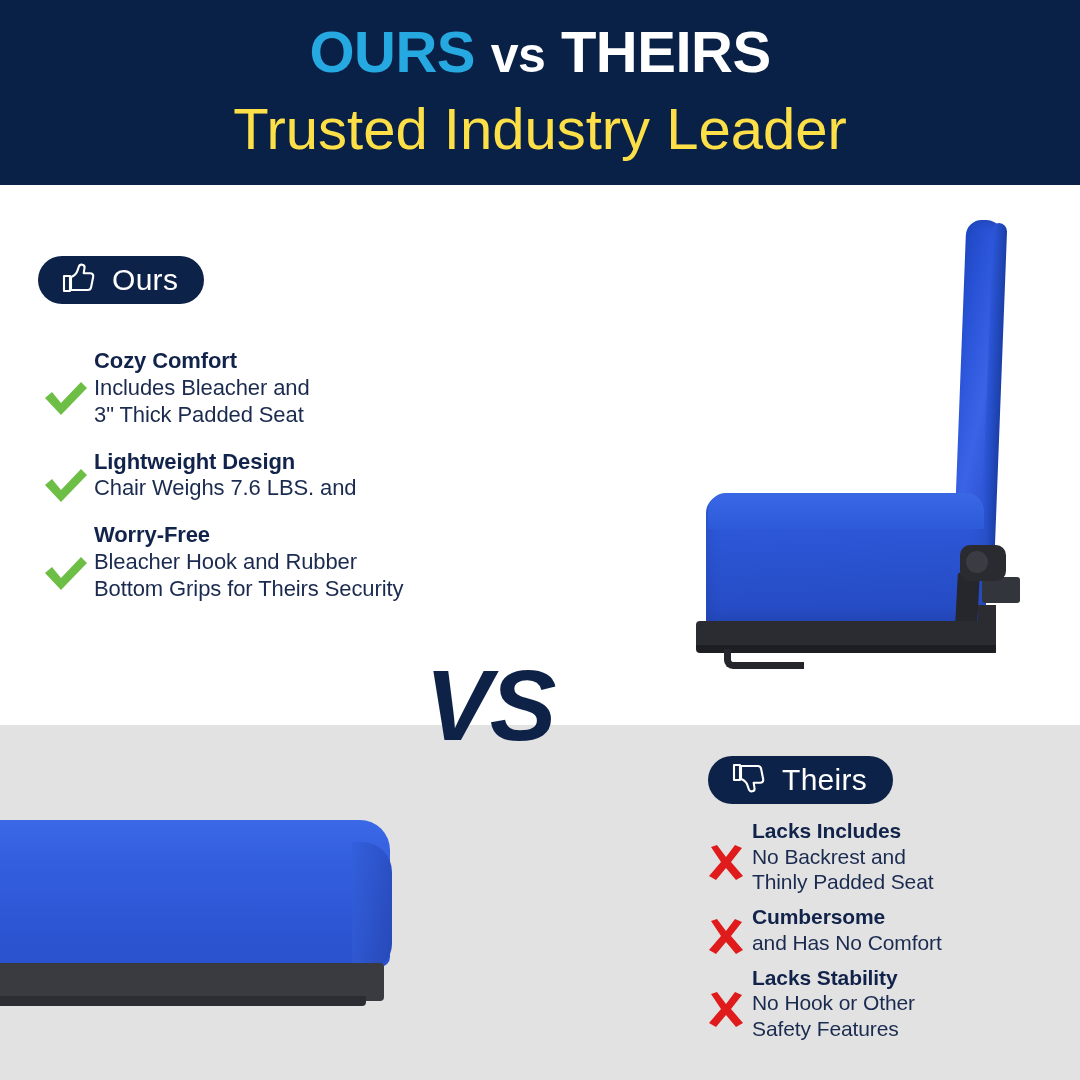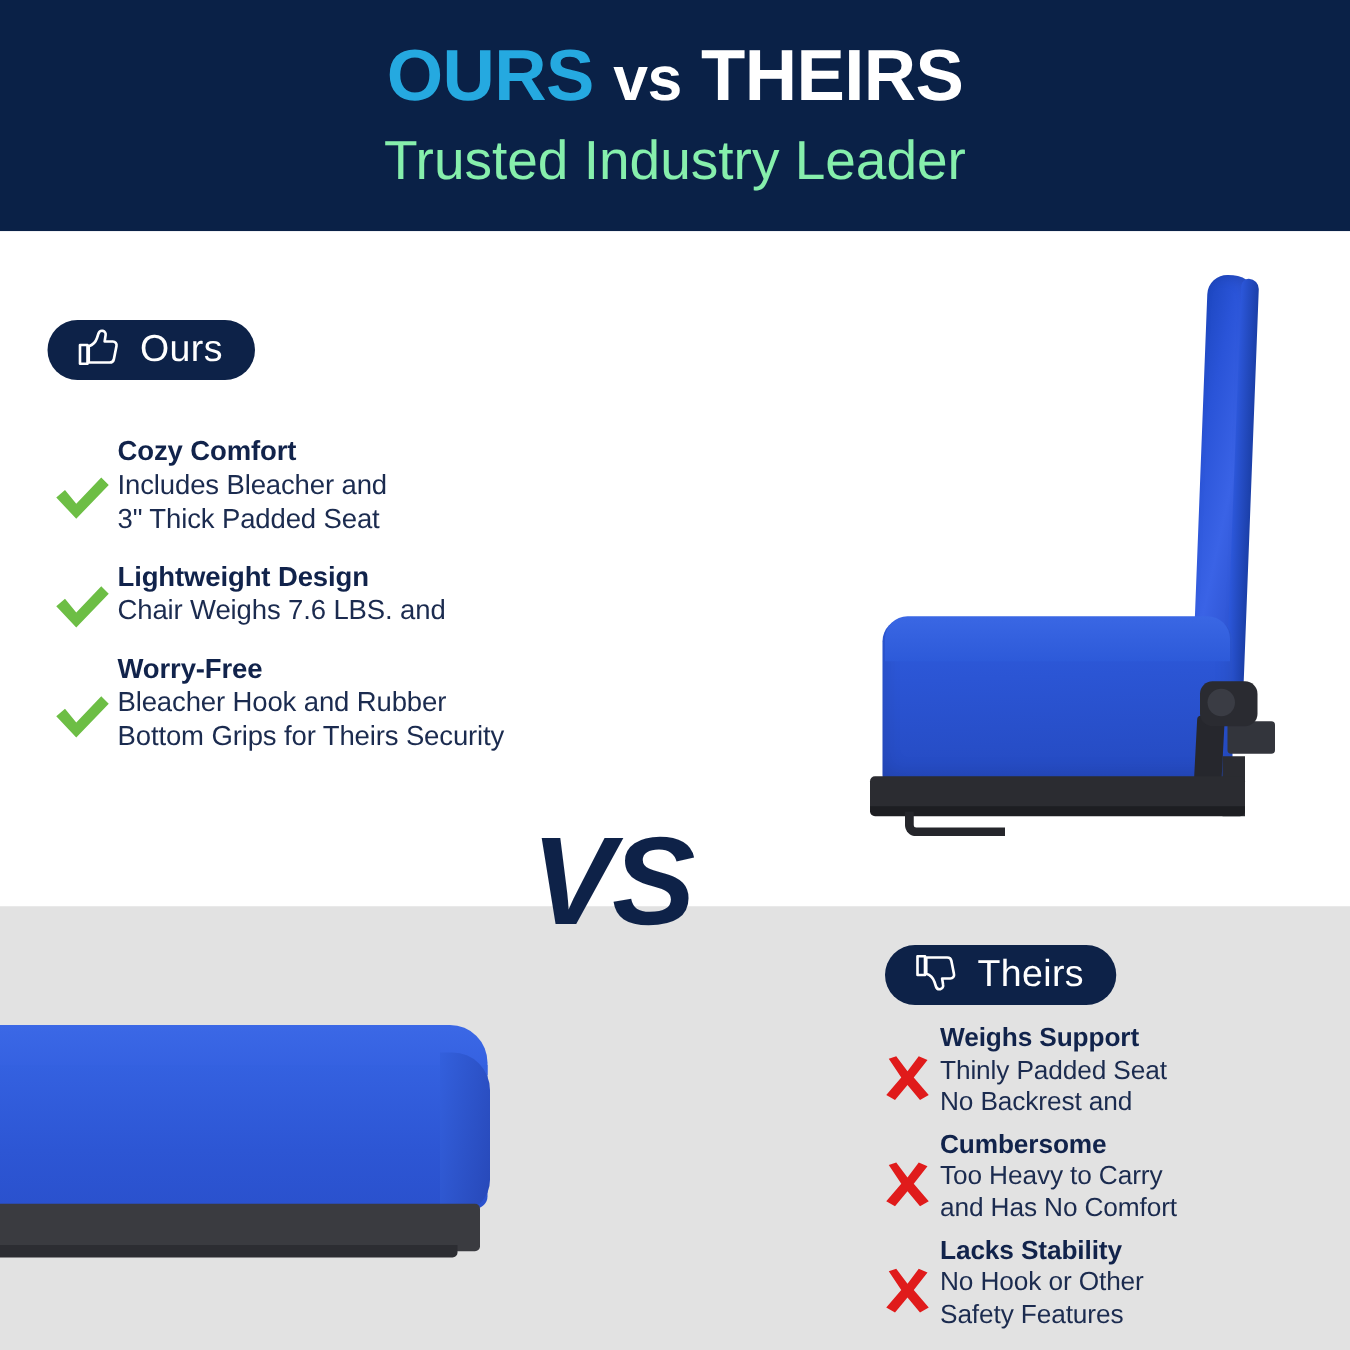--- a/index.html
+++ b/index.html
@@ -20,21 +20,21 @@
   }
   #header-title {
     font-size:58px; font-weight:bold; letter-spacing:-0.5px;
     line-height:1.0; white-space:nowrap;
   }
   #header-title .ours { color:#25a9e0; }
   #header-title .vs   { color:#ffffff; font-size:50px; }
   #header-title .theirs { color:#ffffff; }
   #header-sub {
     margin-top:14px;
-    font-size:44px; font-weight:300; color:#86efac;
+    font-size:58px; font-weight:300; color:#fde047;
     letter-spacing:0px; white-space:nowrap;
   }
 
   
   #upper-bg {
     position:absolute; left:0; top:185px; width:1080px; height:540px;
     background:#ffffff;
   }
   #lower-bg {
     position:absolute; left:0; top:725px; width:1080px; height:355px;
@@ -316,35 +316,34 @@
 
 <div class="feature-list" id="list-theirs">
 
   <div class="feature-item">
     <span class="mark">
       <svg width="42" height="40" viewBox="0 0 42 40">
         <path d="M6 4 L12 2 L21 14 L30 2 L37 5 L26 19 L38 33 L31 37 L21 25 L11 37 L4 33 L16 19 Z" fill="#e01b1b"></path>
       </svg>
     </span>
     <span class="feature-text">
-      <div class="feature-title">Weighs Support</div>
+      <div class="feature-title">Lacks Includes</div>
+      <div class="feature-desc">No Backrest and</div>
       <div class="feature-desc">Thinly Padded Seat</div>
-      <div class="feature-desc">No Backrest and</div>
     </span>
   </div>
 
   <div class="feature-item">
     <span class="mark">
       <svg width="42" height="40" viewBox="0 0 42 40">
         <path d="M6 4 L12 2 L21 14 L30 2 L37 5 L26 19 L38 33 L31 37 L21 25 L11 37 L4 33 L16 19 Z" fill="#e01b1b"></path>
       </svg>
     </span>
     <span class="feature-text">
       <div class="feature-title">Cumbersome</div>
-      <div class="feature-desc">Too Heavy to Carry</div>
       <div class="feature-desc">and Has No Comfort</div>
     </span>
   </div>
 
   <div class="feature-item">
     <span class="mark">
       <svg width="42" height="40" viewBox="0 0 42 40">
         <path d="M6 4 L12 2 L21 14 L30 2 L37 5 L26 19 L38 33 L31 37 L21 25 L11 37 L4 33 L16 19 Z" fill="#e01b1b"></path>
       </svg>
     </span>

